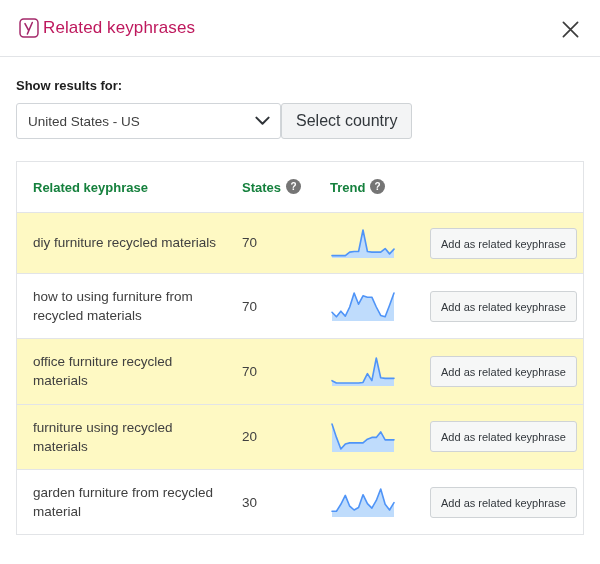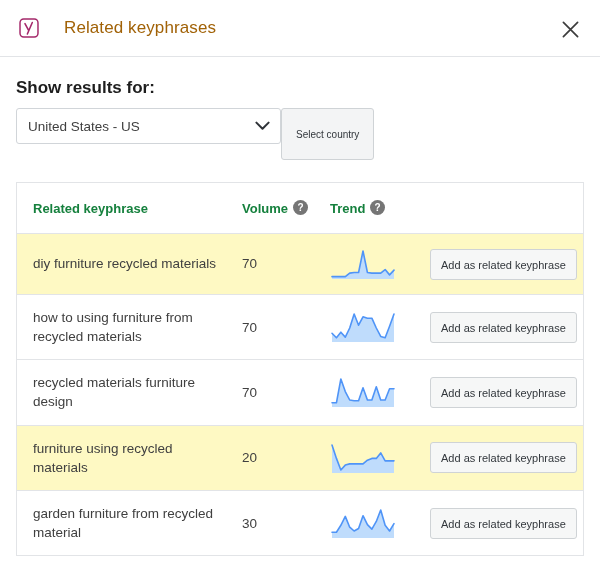--- a/index.html
+++ b/index.html
@@ -29,43 +29,43 @@
     align-items: center;
     padding: 0 16px;
   }
   .yoast-logo {
     width: 22px; height: 22px;
     margin-left: 2px;
     flex: 0 0 auto;
     display: block;
   }
   .modal-title {
-    margin-left: 24px;
+    margin-left: 3px;
     font-size: 17px;
     font-weight: 400;
-    color: #a16207;
+    color: #be185d;
     letter-spacing: .1px;
   }
   .close-button {
     position: absolute;
     right: 14px;
     top: 13px;
     width: 32px; height: 32px;
     border: 0; background: transparent;
     padding: 0; cursor: pointer;
     display: flex; align-items: center; justify-content: center;
   }
   .close-button svg { display:block; }
 
   
   .controls {
     padding: 21px 16px 0 16px;
   }
   .controls-label {
-    font-size: 17px;
+    font-size: 13px;
     font-weight: bold;
     color: #1e1e1e;
     margin-bottom: 10px;
   }
   .controls-row {
     display: flex;
     align-items: stretch;
   }
   .country-select {
     position: relative;
@@ -84,27 +84,27 @@
     color: #404040;
   }
   .chevron {
     position: absolute;
     right: 10px;
     top: 50%;
     transform: translateY(-50%);
     display: block;
   }
   .select-country-btn {
-    height: 52px;
+    height: 36px;
     padding: 0 14px;
     border: 1px solid #cfd3d6;
     border-radius: 3px;
     background: #f3f4f5;
     font-family: "Liberation Sans", sans-serif;
-    font-size: 10px;
+    font-size: 16px;
     color: #32373c;
     cursor: pointer;
     white-space: nowrap;
   }
 
   
   .table-wrap {
     margin: 22px 16px 0 16px;
     border: 1px solid #e2e4e7;
     border-bottom: none;
@@ -198,21 +198,21 @@
   </div>
 
   <div class="table-wrap">
     <table class="kp-table">
       <thead>
         <tr>
           <th class="col-kp">
             <span>Related keyphrase</span>
           </th>
           <th class="col-vol">
-            <span>Volume</span><svg class="help-icon" width="15" height="15" viewBox="0 0 15 15">
+            <span>States</span><svg class="help-icon" width="15" height="15" viewBox="0 0 15 15">
                 <circle cx="7.5" cy="7.5" r="7.5" fill="#757575"></circle>
                 <text x="7.5" y="11.1" text-anchor="middle" font-family="Liberation Sans, sans-serif" font-size="10" font-weight="bold" fill="#ffffff">?</text>
               </svg>
           </th>
           <th class="col-tr">
             <span>Trend</span><svg class="help-icon" width="15" height="15" viewBox="0 0 15 15">
                 <circle cx="7.5" cy="7.5" r="7.5" fill="#757575"></circle>
                 <text x="7.5" y="11.1" text-anchor="middle" font-family="Liberation Sans, sans-serif" font-size="10" font-weight="bold" fill="#ffffff">?</text>
               </svg>
           </th>
@@ -235,27 +235,27 @@
             <td class="col-kp">how to using furniture from recycled materials</td>
             <td class="col-vol">70</td>
             <td class="col-tr">
               <svg class="spark" width="66" height="34" viewBox="0 0 66 34">
                 <path d="M2.00 23.25 L6.43 27.80 L10.86 22.20 L15.29 27.10 L19.71 18.00 L24.14 4.00 L28.57 15.20 L33.00 6.80 L37.43 8.20 L41.86 8.20 L46.29 18.00 L50.71 26.40 L55.14 27.80 L59.57 16.25 L64.00 4.00 L64.00 32 L2.00 32 Z" fill="#bfdcfc"></path>
                 <path d="M2.00 23.25 L6.43 27.80 L10.86 22.20 L15.29 27.10 L19.71 18.00 L24.14 4.00 L28.57 15.20 L33.00 6.80 L37.43 8.20 L41.86 8.20 L46.29 18.00 L50.71 26.40 L55.14 27.80 L59.57 16.25 L64.00 4.00" fill="none" stroke="#4f94f7" stroke-width="1.6" stroke-linejoin="round" stroke-linecap="round"></path>
               </svg>
             </td>
             <td class="col-act"><button class="add-btn">Add as related keyphrase</button></td>
           </tr>
-          <tr>
-            <td class="col-kp">recycled materials furniture design</td>
+          <tr class="alt">
+            <td class="col-kp">office furniture recycled materials</td>
             <td class="col-vol">70</td>
             <td class="col-tr">
               <svg class="spark" width="66" height="34" viewBox="0 0 66 34">
-                <path d="M2.00 27.80 L6.43 27.80 L10.86 4.00 L15.29 16.60 L19.71 25.00 L24.14 25.70 L28.57 25.70 L33.00 12.75 L37.43 25.00 L41.86 25.00 L46.29 11.70 L50.71 25.00 L55.14 25.00 L59.57 13.80 L64.00 13.80 L64.00 32 L2.00 32 Z" fill="#bfdcfc"></path>
-                <path d="M2.00 27.80 L6.43 27.80 L10.86 4.00 L15.29 16.60 L19.71 25.00 L24.14 25.70 L28.57 25.70 L33.00 12.75 L37.43 25.00 L41.86 25.00 L46.29 11.70 L50.71 25.00 L55.14 25.00 L59.57 13.80 L64.00 13.80" fill="none" stroke="#4f94f7" stroke-width="1.6" stroke-linejoin="round" stroke-linecap="round"></path>
+                <path d="M2.00 26.69 L6.43 29.05 L10.86 29.05 L15.29 29.05 L19.71 29.05 L24.14 29.05 L28.57 29.05 L33.00 28.46 L37.43 19.62 L41.86 26.69 L46.29 4.00 L50.71 23.75 L55.14 24.34 L59.57 24.34 L64.00 24.34 L64.00 32 L2.00 32 Z" fill="#bfdcfc"></path>
+                <path d="M2.00 26.69 L6.43 29.05 L10.86 29.05 L15.29 29.05 L19.71 29.05 L24.14 29.05 L28.57 29.05 L33.00 28.46 L37.43 19.62 L41.86 26.69 L46.29 4.00 L50.71 23.75 L55.14 24.34 L59.57 24.34 L64.00 24.34" fill="none" stroke="#4f94f7" stroke-width="1.6" stroke-linejoin="round" stroke-linecap="round"></path>
               </svg>
             </td>
             <td class="col-act"><button class="add-btn">Add as related keyphrase</button></td>
           </tr>
           <tr class="alt">
             <td class="col-kp">furniture using recycled materials</td>
             <td class="col-vol">20</td>
             <td class="col-tr">
               <svg class="spark" width="66" height="34" viewBox="0 0 66 34">
                 <path d="M2.00 4.00 L6.43 17.39 L10.86 28.96 L15.29 24.09 L19.71 22.87 L24.14 22.87 L28.57 22.87 L33.00 22.87 L37.43 19.22 L41.86 17.39 L46.29 17.39 L50.71 11.91 L55.14 19.83 L59.57 19.83 L64.00 19.83 L64.00 32 L2.00 32 Z" fill="#bfdcfc"></path>

